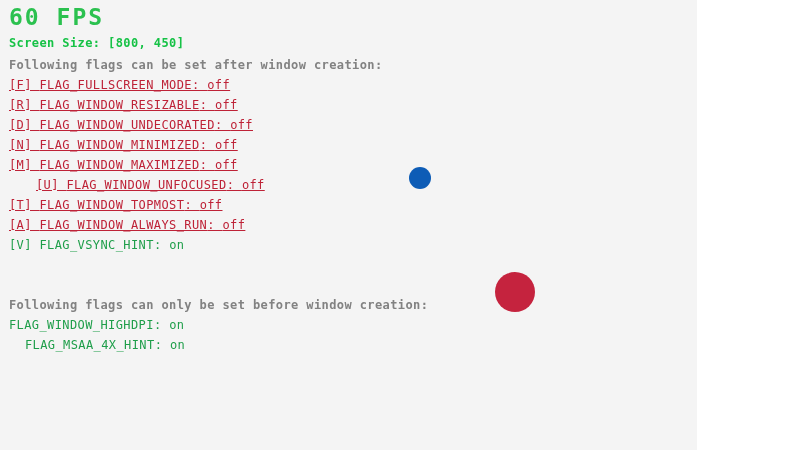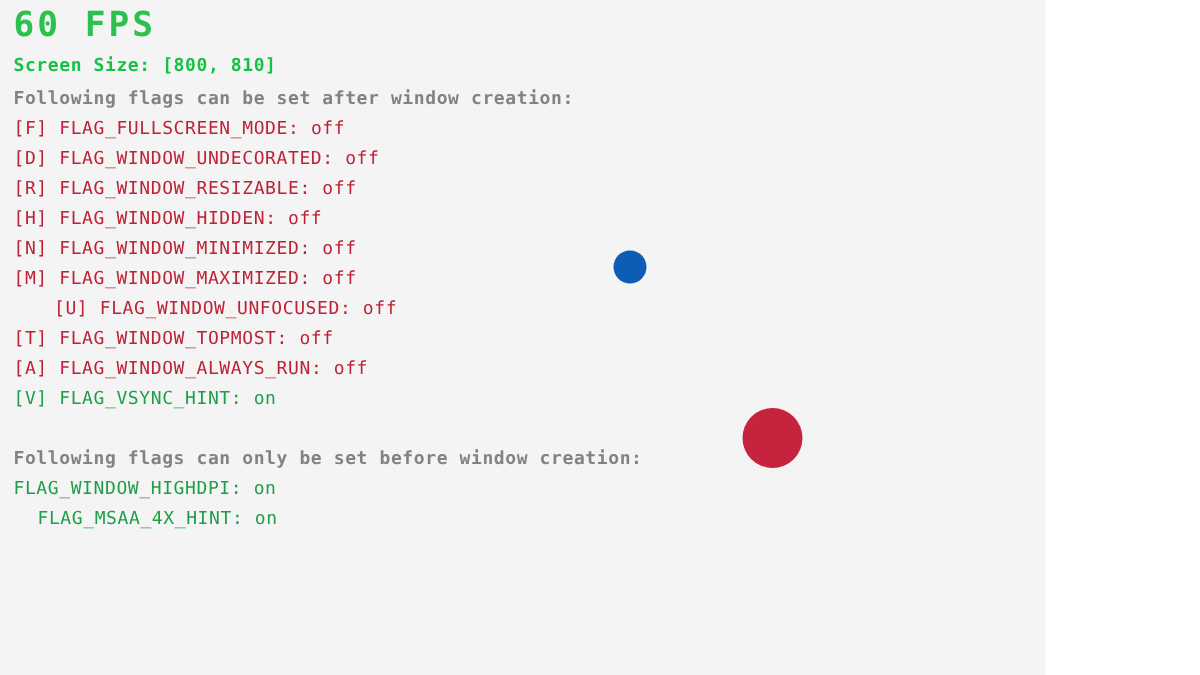--- a/index.html
+++ b/index.html
@@ -70,21 +70,21 @@
   #post-creation-flags { top: 78px; }
   #pre-creation-flags  { top: 318px; }
 
   .flag-row {
     height: 20px;
     font-size: 12px;
     line-height: 14px;
     letter-spacing: 0.4px;
     white-space: pre;
   }
-  .flag-row.state-off { color: #be2237; }
+  .flag-row.state-off { color: #be2237; text-decoration: underline; }
   .flag-row.state-on  { color: #1f9e4a; }
 
   .flag-key,
   .flag-name,
   .flag-sep,
   .flag-value {
     display: inline;
     white-space: pre;
   }
 
@@ -94,29 +94,28 @@
     border-radius: 50%;
   }
 </style>
 </head>
 <body>
 
 <div id="app" style="width: 697px; height: 450px; background: rgb(244, 244, 244);">
 
   <div id="fps-counter" style="color: rgb(43, 193, 79);">60 FPS</div>
 
-  <div id="screen-size-label" style="color: rgb(22, 194, 70);">Screen Size: [800, 810]</div>
+  <div id="screen-size-label" style="color: rgb(22, 194, 70);">Screen Size: [800, 450]</div>
 
   <div class="section-header" id="post-creation-header" style="color: rgb(130, 130, 130);">Following flags can be set after window creation:</div>
 
   <ul class="flag-list" id="post-creation-flags">
       <li class="flag-row state-off" style="color: rgb(190, 34, 55);"><span class="flag-key">[F] </span><span class="flag-name">FLAG_FULLSCREEN_MODE</span><span class="flag-sep">: </span><span class="flag-value">off</span></li>
+      <li class="flag-row state-off" style="color: rgb(190, 34, 55);"><span class="flag-key">[R] </span><span class="flag-name">FLAG_WINDOW_RESIZABLE</span><span class="flag-sep">: </span><span class="flag-value">off</span></li>
       <li class="flag-row state-off" style="color: rgb(190, 34, 55);"><span class="flag-key">[D] </span><span class="flag-name">FLAG_WINDOW_UNDECORATED</span><span class="flag-sep">: </span><span class="flag-value">off</span></li>
-      <li class="flag-row state-off" style="color: rgb(190, 34, 55);"><span class="flag-key">[R] </span><span class="flag-name">FLAG_WINDOW_RESIZABLE</span><span class="flag-sep">: </span><span class="flag-value">off</span></li>
-      <li class="flag-row state-off" style="color: rgb(190, 34, 55);"><span class="flag-key">[H] </span><span class="flag-name">FLAG_WINDOW_HIDDEN</span><span class="flag-sep">: </span><span class="flag-value">off</span></li>
       <li class="flag-row state-off" style="color: rgb(190, 34, 55);"><span class="flag-key">[N] </span><span class="flag-name">FLAG_WINDOW_MINIMIZED</span><span class="flag-sep">: </span><span class="flag-value">off</span></li>
       <li class="flag-row state-off" style="color: rgb(190, 34, 55);"><span class="flag-key">[M] </span><span class="flag-name">FLAG_WINDOW_MAXIMIZED</span><span class="flag-sep">: </span><span class="flag-value">off</span></li>
       <li class="flag-row state-off" style="color: rgb(190, 34, 55); margin-left: 27px;"><span class="flag-key">[U] </span><span class="flag-name">FLAG_WINDOW_UNFOCUSED</span><span class="flag-sep">: </span><span class="flag-value">off</span></li>
       <li class="flag-row state-off" style="color: rgb(190, 34, 55);"><span class="flag-key">[T] </span><span class="flag-name">FLAG_WINDOW_TOPMOST</span><span class="flag-sep">: </span><span class="flag-value">off</span></li>
       <li class="flag-row state-off" style="color: rgb(190, 34, 55);"><span class="flag-key">[A] </span><span class="flag-name">FLAG_WINDOW_ALWAYS_RUN</span><span class="flag-sep">: </span><span class="flag-value">off</span></li>
       <li class="flag-row state-on" style="color: rgb(31, 158, 74);"><span class="flag-key">[V] </span><span class="flag-name">FLAG_VSYNC_HINT</span><span class="flag-sep">: </span><span class="flag-value">on</span></li>
     </ul>
 
   <div class="section-header" id="pre-creation-header" style="color: rgb(130, 130, 130);">Following flags can only be set before window creation:</div>
 

